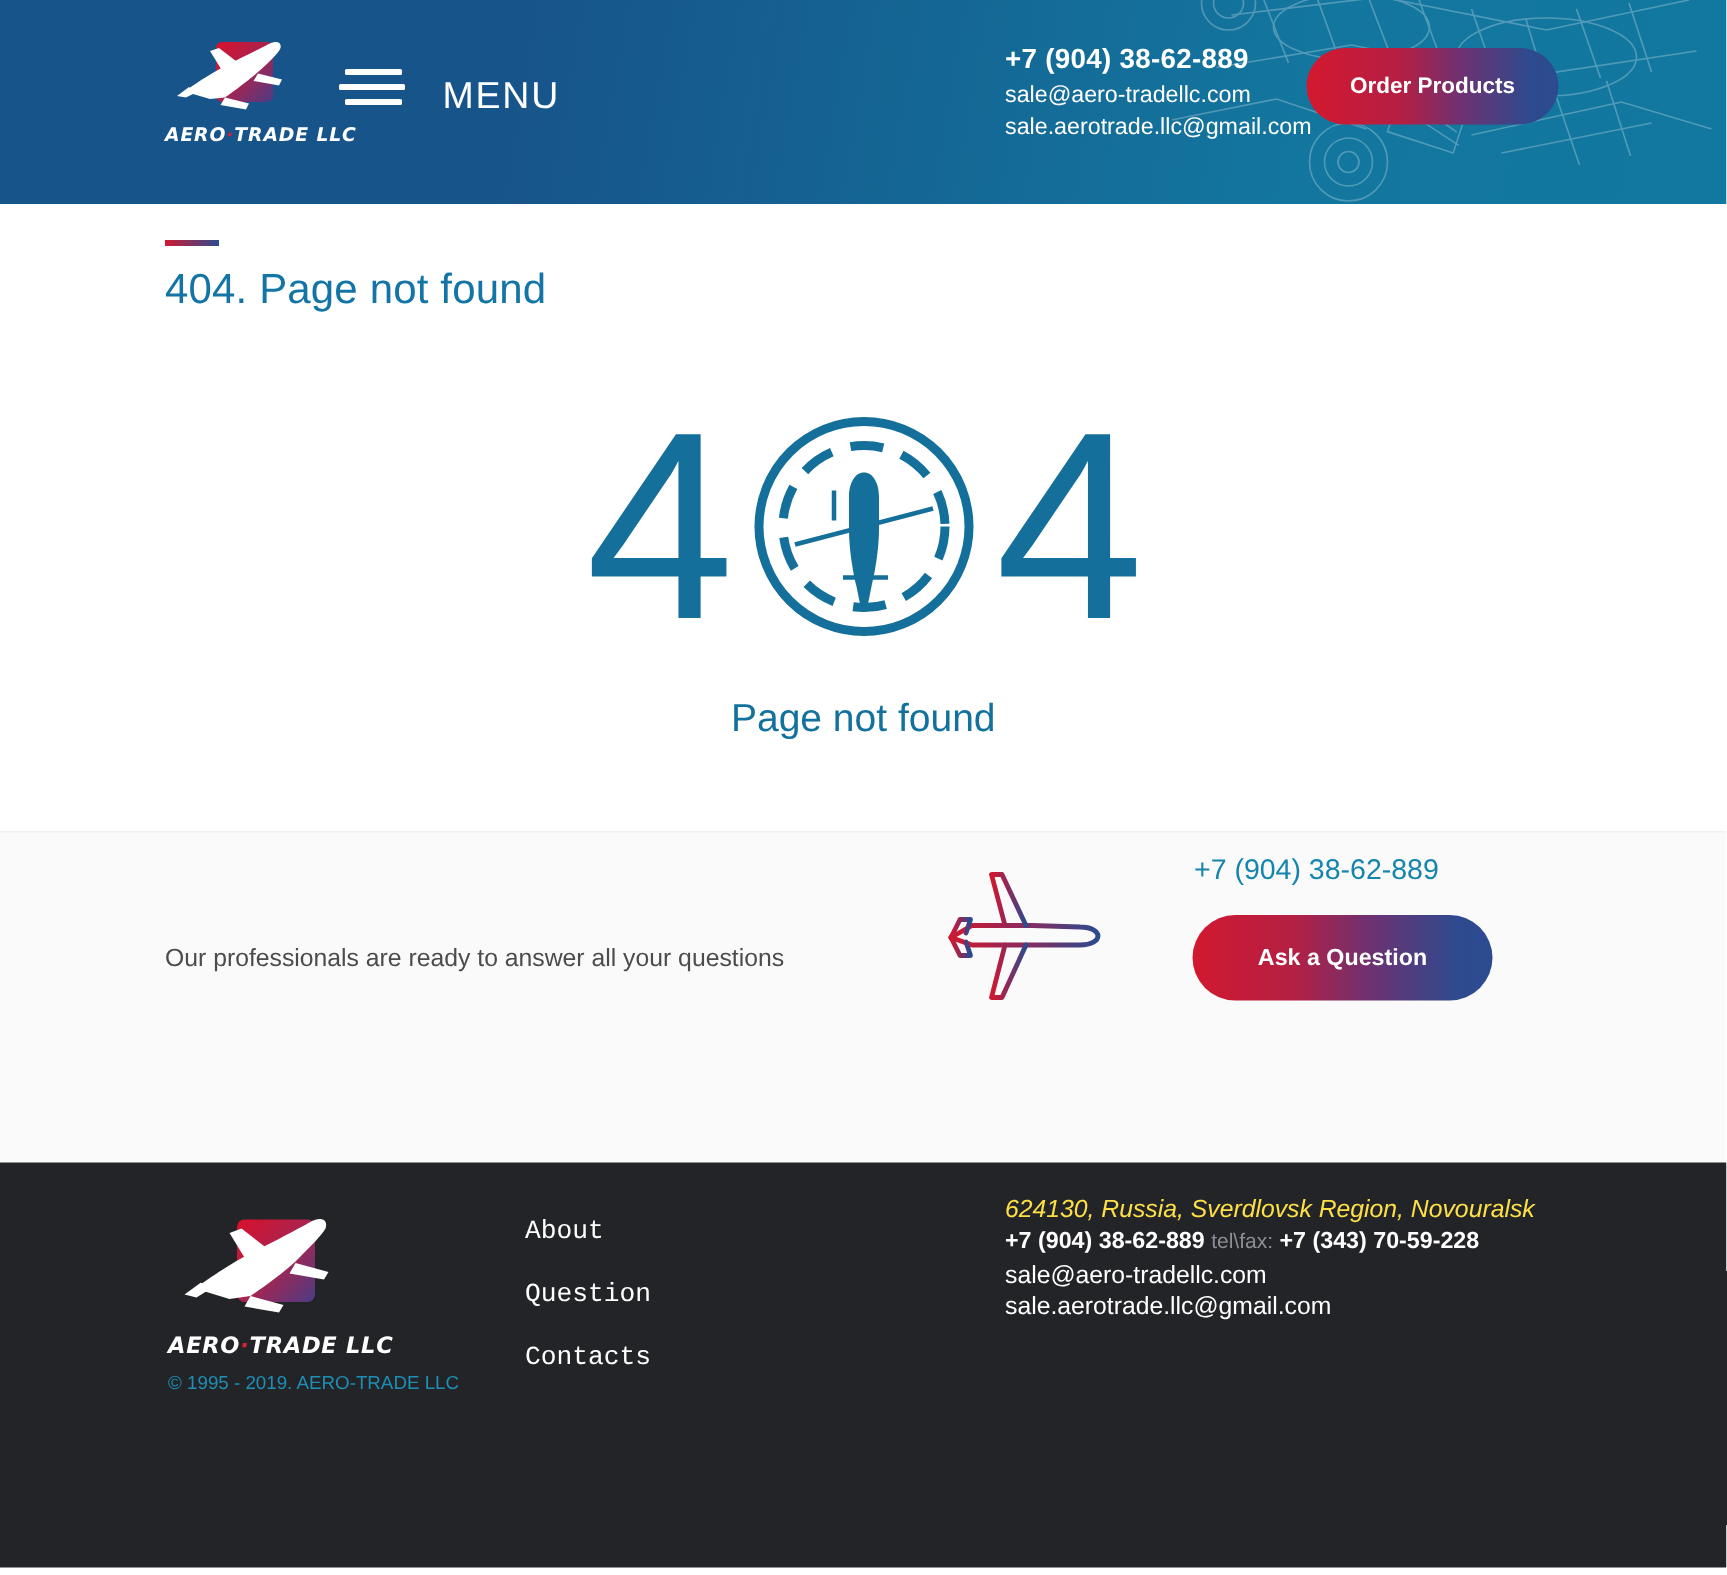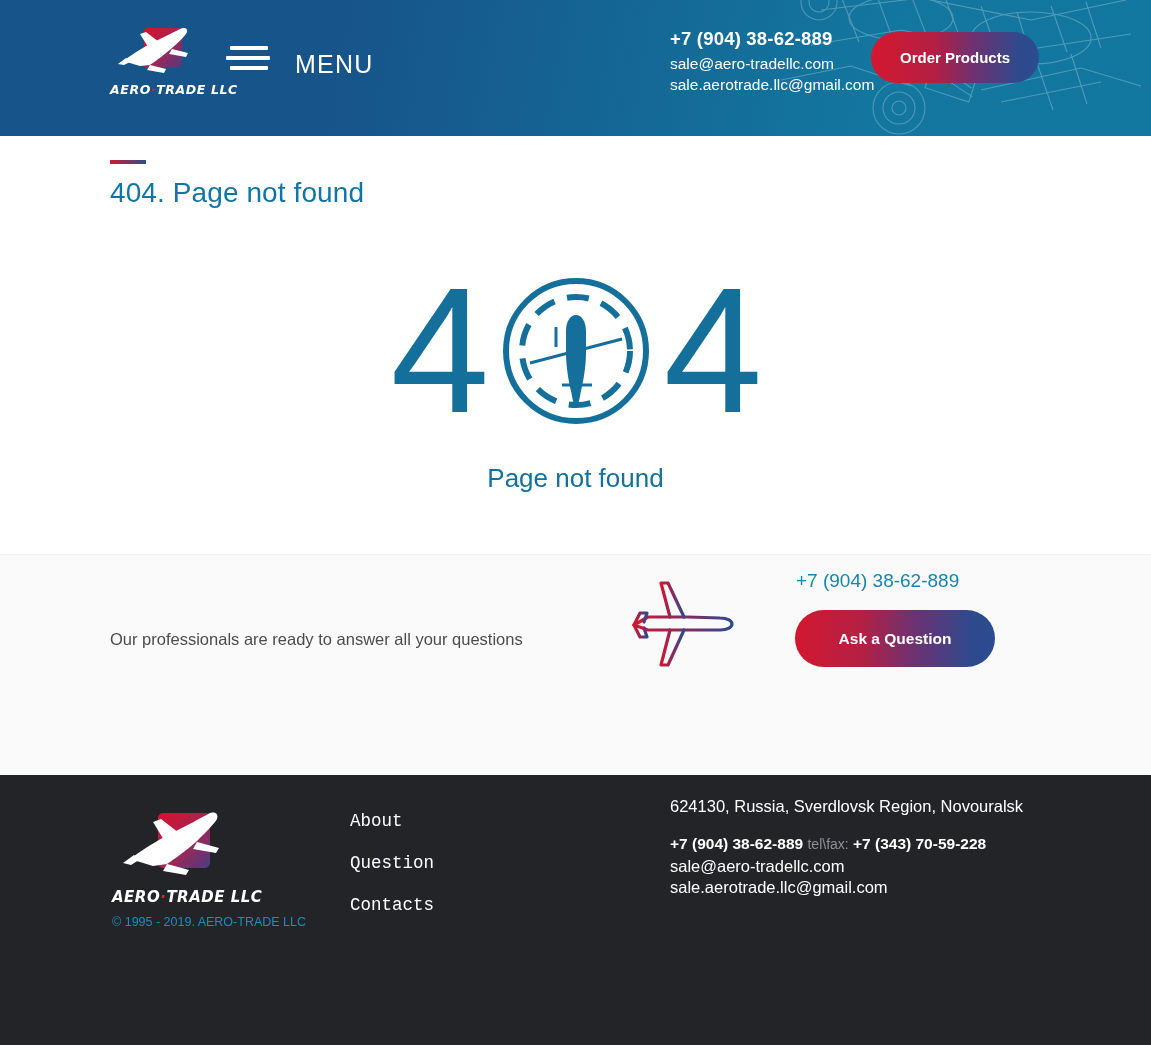--- a/index.html
+++ b/index.html
@@ -231,24 +231,25 @@
     display: block;
     font-size: 17.5px;
     color: #ffffff;
     text-decoration: none;
     margin-bottom: 22px;
   }
 
   .f-contacts { position: absolute; left: 670px; top: 22px; }
   .f-addr {
     font-size: 16.5px;
-    color: #ffffff;
-    display: block;
-    margin-bottom: 19px;
+    color: #fde047;
+    display: block;
+    margin-bottom: 3px;
     white-space: nowrap;
+    font-style: italic;
   }
   .f-phones {
     font-size: 15.5px;
     color: #fff;
     margin-bottom: 4px;
     white-space: nowrap;
   }
   .f-phones b { font-weight: bold; }
   .f-phones .telfax { color: #8c8f95; font-weight: normal; font-size: 14px; }
   .f-mail {

